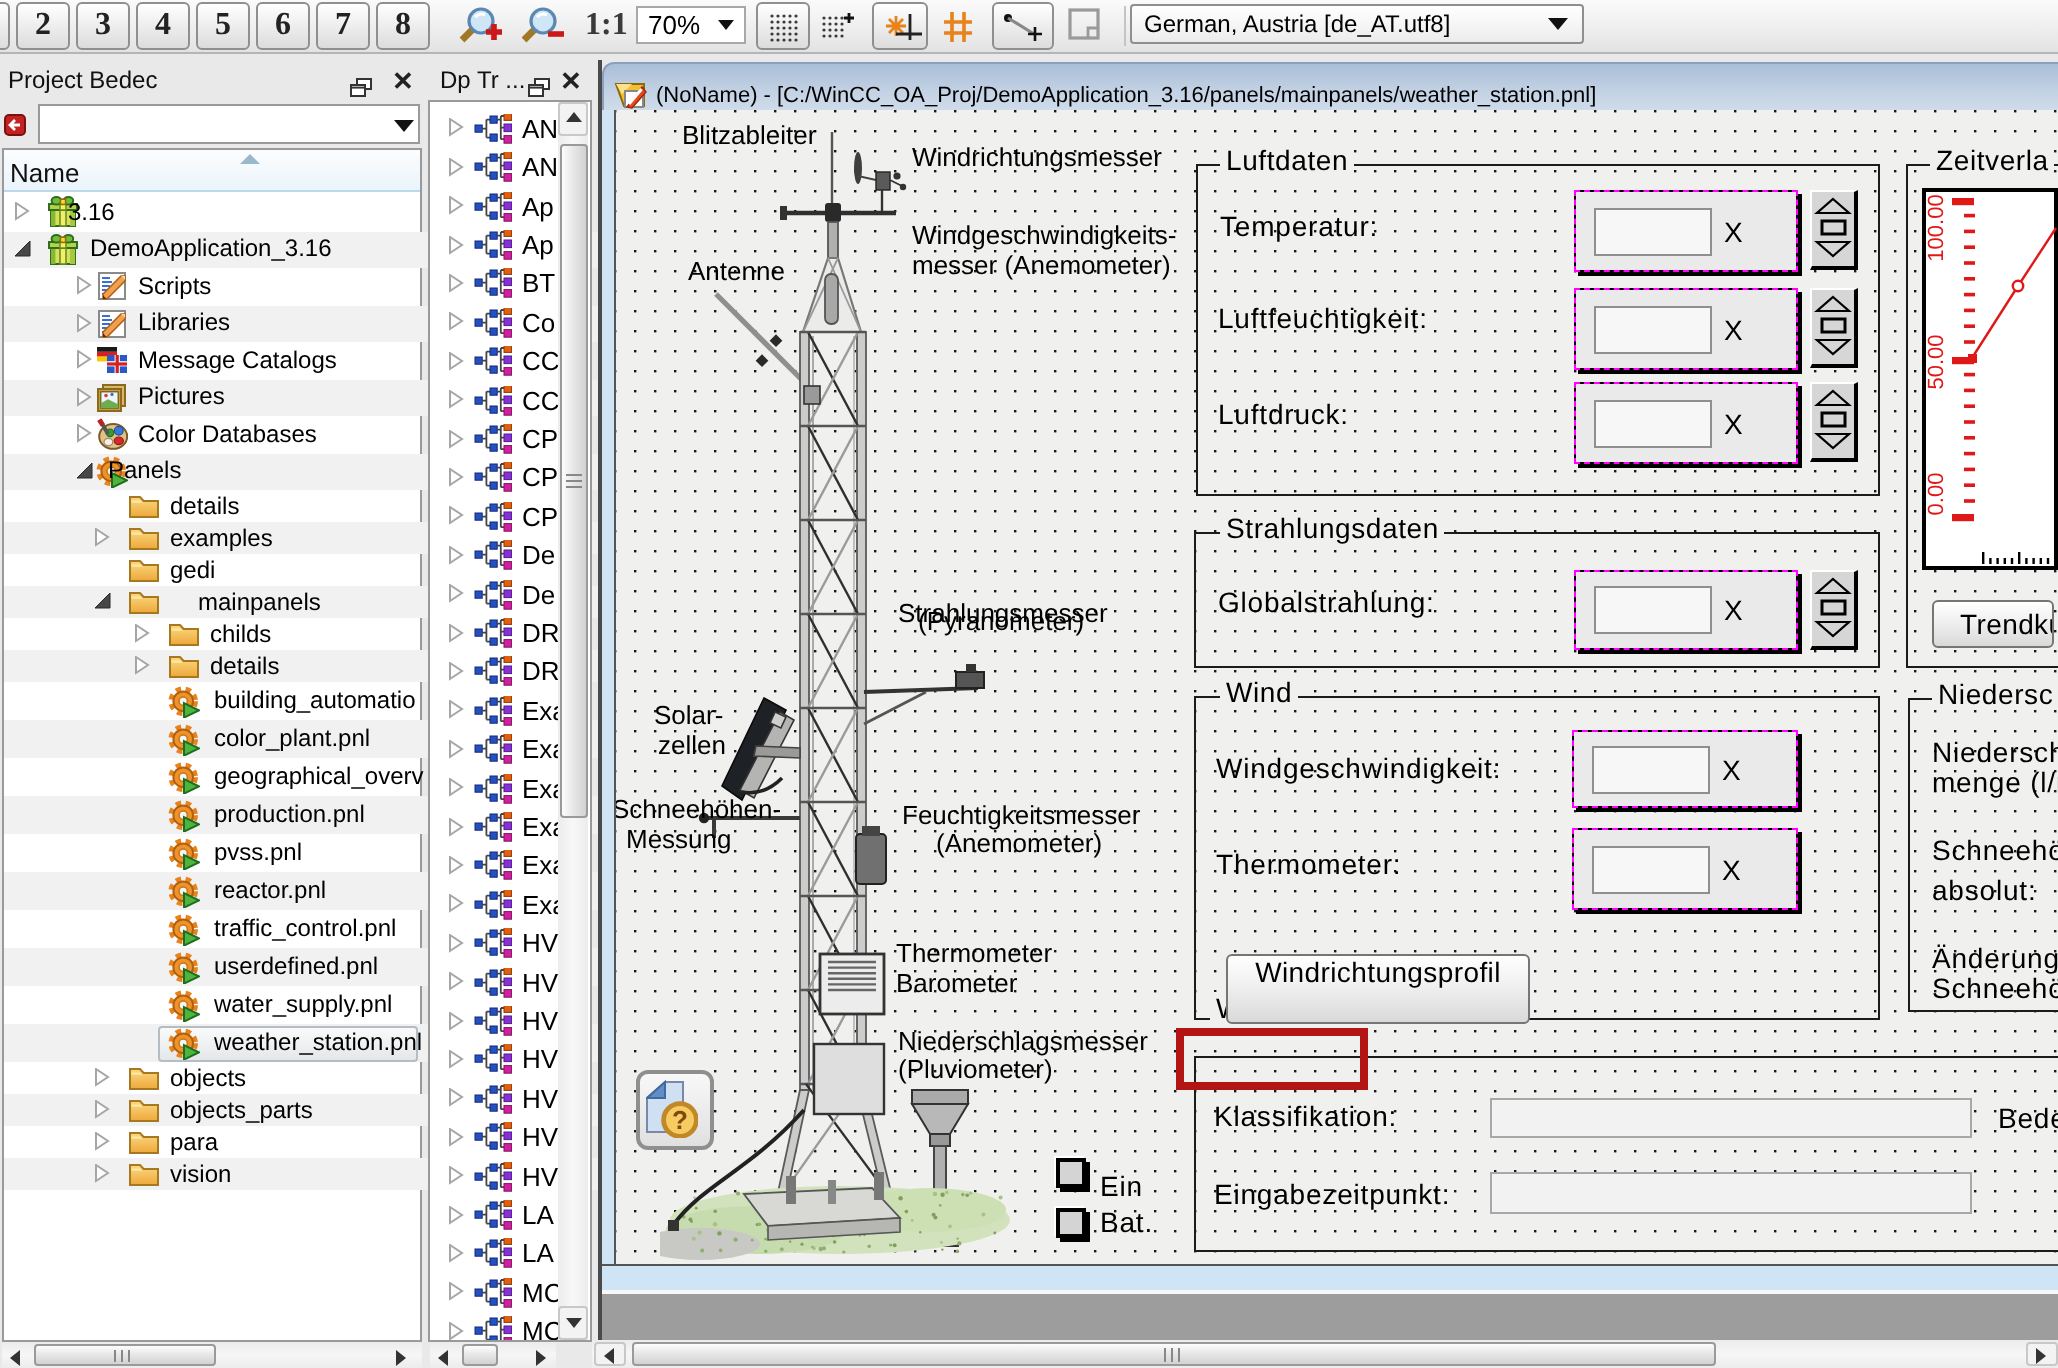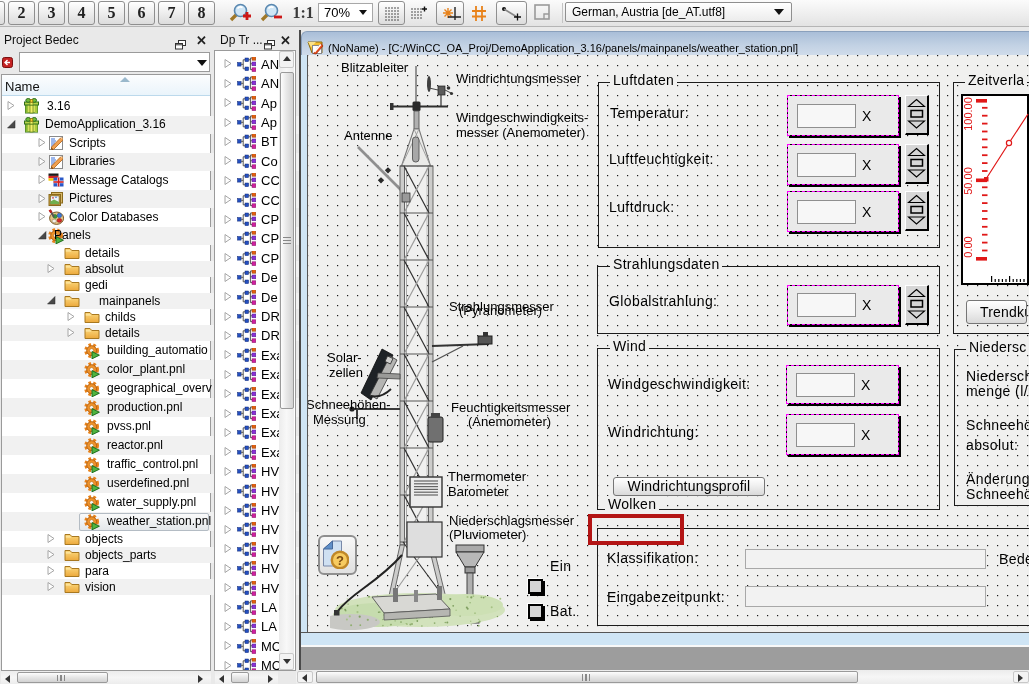--- a/index.html
+++ b/index.html
@@ -145,21 +145,21 @@
       <rect x="2.5" y="6.5" width="12" height="8.5" fill="#d6e05e" stroke="#2e6e1e"></rect>
       <rect x="2.5" y="6.5" width="2.2" height="8.5" fill="#86b832" stroke="none"></rect>
       <rect x="12" y="6.5" width="2.5" height="8.5" fill="#a8c93e" stroke="none"></rect>
       <rect x="7" y="6.5" width="3" height="8.5" fill="#f2ef6a" stroke="#6e8f1e" stroke-width="0.8"></rect>
       <rect x="1.5" y="4" width="14" height="3" fill="#b6d348" stroke="#2e6e1e"></rect>
       <rect x="7" y="4" width="3" height="3" fill="#f2ef6a" stroke="#6e8f1e" stroke-width="0.8"></rect>
       <ellipse cx="5.2" cy="2.4" rx="2.4" ry="1.9" fill="#6fbe3a" stroke="#2e6e1e"></ellipse>
       <ellipse cx="11.2" cy="2.4" rx="2.4" ry="1.9" fill="#6fbe3a" stroke="#2e6e1e"></ellipse>
       <rect x="7.2" y="1.6" width="2.6" height="2.6" fill="#fada30" stroke="#8f6f10" stroke-width="0.8"></rect>
     </svg>
-    <div class="lbl" style="left:45px;top:1.75px">3.16</div>
+    <div class="lbl" style="left:32px;top:1.75px">3.16</div>
   </div>
 <div class="trow" style="top:115.5px;height:18.5px;background:#f1f1f1;">
     <svg width="9" height="9" viewBox="0 0 9 9" style="position:absolute;left:5px;top:4.25px">
       <polygon points="0.5,8 8,8 8,0.5" fill="#484848" stroke="#2a2a2a" stroke-width="0.5"></polygon>
     </svg>
     <svg width="17" height="16" viewBox="0 0 17 16" style="position:absolute;left:21px;top:1.25px">
       <rect x="2.5" y="6.5" width="12" height="8.5" fill="#d6e05e" stroke="#2e6e1e"></rect>
       <rect x="2.5" y="6.5" width="2.2" height="8.5" fill="#86b832" stroke="none"></rect>
       <rect x="12" y="6.5" width="2.5" height="8.5" fill="#a8c93e" stroke="none"></rect>
       <rect x="7" y="6.5" width="3" height="8.5" fill="#f2ef6a" stroke="#6e8f1e" stroke-width="0.8"></rect>
@@ -282,21 +282,21 @@
     <svg width="16" height="16" viewBox="0 0 16 16" style="position:absolute;left:62px;top:0.0px">
       <defs>
         <linearGradient id="fg" x1="0" y1="0" x2="0" y2="1">
           <stop offset="0" stop-color="#fcd97e"></stop>
           <stop offset="1" stop-color="#eca93c"></stop>
         </linearGradient>
       </defs>
       <polygon points="1,3.5 6,3.5 7.8,5.5 15,5.5 15,13.5 1,13.5" fill="url(#fg)" stroke="#a87820"></polygon>
       <polygon points="1.8,5.2 6.2,5.2 7.4,6.4 1.8,6.4" fill="#fde9a8"></polygon>
     </svg>
-    <div class="lbl" style="left:83px;top:0.5px">absolut</div>
+    <div class="lbl" style="left:83px;top:0.5px">examples</div>
   </div>
 <div class="trow" style="top:277px;height:16px;">
     <svg width="16" height="16" viewBox="0 0 16 16" style="position:absolute;left:62px;top:0.0px">
       <defs>
         <linearGradient id="fg" x1="0" y1="0" x2="0" y2="1">
           <stop offset="0" stop-color="#fcd97e"></stop>
           <stop offset="1" stop-color="#eca93c"></stop>
         </linearGradient>
       </defs>
       <polygon points="1,3.5 6,3.5 7.8,5.5 15,5.5 15,13.5 1,13.5" fill="url(#fg)" stroke="#a87820"></polygon>
@@ -1135,31 +1135,31 @@
         <polygon points="10.5,3.5 18.5,10.5 2.5,10.5" fill="#d6d6d6" stroke="#000" stroke-width="1.1"></polygon>
         <rect x="5" y="14.5" width="11.5" height="6.5" fill="#d6d6d6" stroke="#000" stroke-width="1.5"></rect>
         <polygon points="2.5,25 18.5,25 10.5,32" fill="#d6d6d6" stroke="#000" stroke-width="1.1"></polygon>
       </svg>
     </div>
     <div class="clab" style="left:302px;top:50px">Temperatur:</div>
     <div class="clab" style="left:301px;top:96px">Luftfeuchtigkeit:</div>
     <div class="clab" style="left:301px;top:144px">Luftdruck:</div>
     <div class="clab" style="left:301px;top:238px">Globalstrahlung:</div>
     <div class="clab" style="left:300px;top:321px">Windgeschwindigkeit:</div>
-    <div class="clab" style="left:300px;top:369px">Windrichtung:</div>
+    <div class="clab" style="left:300px;top:369px">Thermometer:</div>
     <div class="clab" style="left:299px;top:495px">Klassifikation:</div>
     <div class="clab" style="left:299px;top:534px">Eingabezeitpunkt:</div>
     <div class="clab" style="left:691px;top:496px">Bedec</div>
-    <div class="cbtn" style="left:305px;top:422px;width:152px;height:19px;line-height:17px">Windrichtungsprofil</div>
+    <div class="cbtn" style="left:305px;top:422px;width:152px;height:35px;line-height:17px">Windrichtungsprofil</div>
     <div class="cbtn" style="left:658px;top:245px;width:61px;height:24px;line-height:22px;text-align:left;padding-left:13px">Trendkurven</div>
     <div class="flat" style="left:437px;top:494px;width:241px;height:20px"></div>
     <div class="flat" style="left:437px;top:531px;width:241px;height:21px"></div>
     <div class="a" style="left:280px;top:459px;width:96px;height:31px;border:4px solid #b31515"></div>
     <div class="ckb" style="left:220px;top:524px"></div>
-    <div class="clab" style="left:242px;top:503px">Ein</div>
+    <div class="clab" style="left:242px;top:530px">Ein</div>
     <div class="ckb" style="left:220px;top:549px"></div>
     <div class="clab" style="left:242px;top:548px">Bat.</div>
     <div class="a" style="left:10px;top:480px;width:39px;height:40px;border:2px solid #8f8f8f;border-radius:6px;background:linear-gradient(#f8f8f8,#e0e0e0)"></div>
     <svg width="26" height="29" viewBox="0 0 26 29" style="position:absolute;left:15px;top:485px">
       <polygon points="9.5,1 18.5,1 18.5,26 0.5,26 0.5,9" fill="#cfe0f2" stroke="#7888a8"></polygon>
       <polygon points="9.5,1 9.5,9 0.5,9" fill="#5f8fc8" stroke="#46689a"></polygon>
       <circle cx="17" cy="20" r="8.2" fill="#f7cb60" stroke="#c08828" stroke-width="2.4"></circle>
       <text x="17" y="24.5" text-anchor="middle" font-size="13" font-weight="bold" fill="#7a4a10" font-family="Liberation Sans">?</text>
     </svg>
     <div class="clab" style="left:658px;top:313px">Niederschlags</div>

